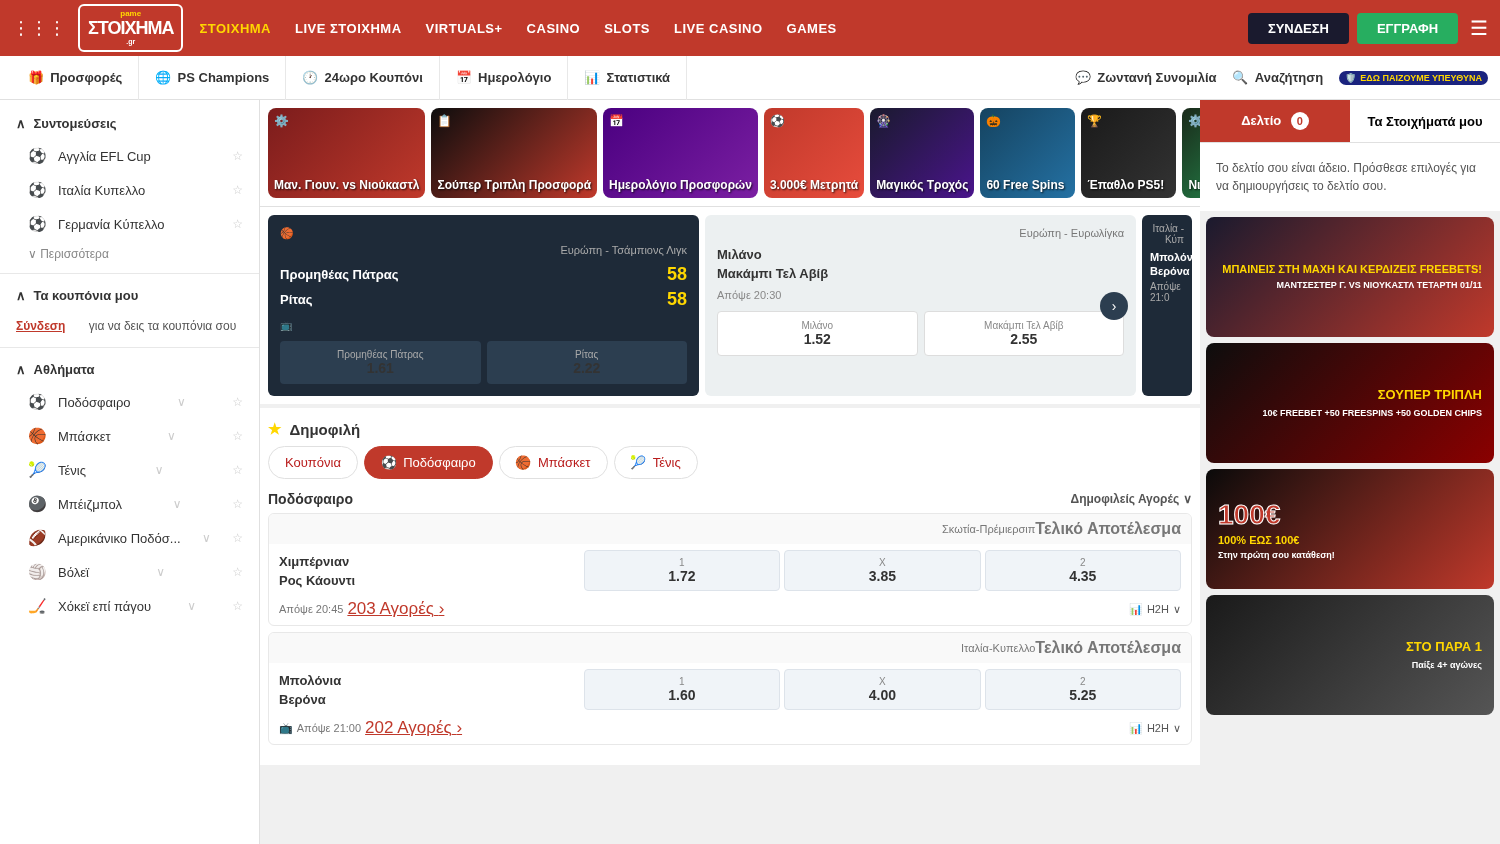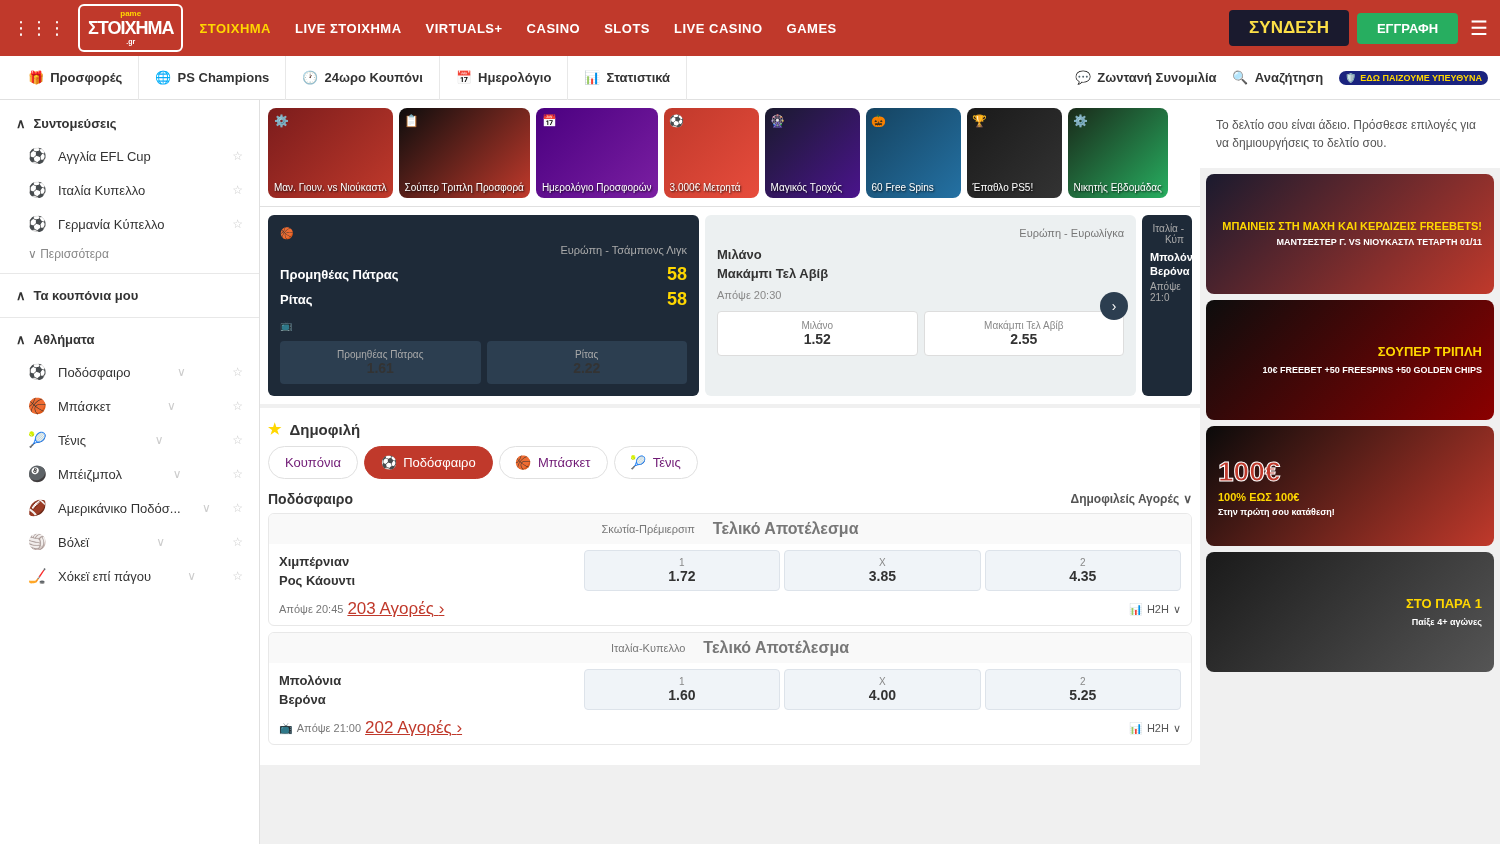--- a/index.html
+++ b/index.html
@@ -38,25 +38,25 @@
       text-decoration: none;
       font-size: 13px;
       font-weight: bold;
       letter-spacing: 0.5px;
       padding: 4px 0;
     }
     .nav-links a.active, .nav-links a:hover { color: #ffd700; }
     .nav-right { display: flex; align-items: center; gap: 8px; }
     .btn-login {
       background: #1a1a2e;
-      color: #fde047;
+      color: #ffffff;
       border: none;
       padding: 8px 20px;
       border-radius: 4px;
-      font-size: 17px;
+      font-size: 13px;
       font-weight: bold;
       cursor: pointer;
       text-align: center;
     }
     .btn-register {
       background: #27ae60;
       color: #fff;
       border: none;
       padding: 8px 20px;
       border-radius: 4px;
@@ -153,21 +153,21 @@
       height: 90px;
       border-radius: 8px;
       overflow: hidden;
       position: relative;
       flex-shrink: 0;
       cursor: pointer;
       display: flex; flex-direction: column; justify-content: flex-end;
     }
     .promo-card-text {
       position: relative; z-index: 2;
-      color: #fff; font-size: 10px; font-weight: normal;
+      color: #fff; font-size: 12px; font-weight: bold;
       padding: 4px 6px;
       text-shadow: 1px 1px 2px rgba(0,0,0,0.8);
       line-height: 1.3;
     }
     .promo-card-icon {
       position: absolute; top: 6px; left: 6px; z-index: 2;
       font-size: 12px;
     }
 
     
@@ -203,30 +203,30 @@
       position: absolute; right: 8px; top: 50%; transform: translateY(-50%);
       cursor: pointer; font-size: 14px;
     }
 
     
     .popular-section { background: #fff; padding: 8px 8px; }
     .popular-header { display: flex; align-items: center; gap: 8px; padding: 4px 0 8px 0; font-size: 15px; font-weight: bold; color: #333; }
     .popular-tabs { display: flex; gap: 6px; margin-bottom: 12px; }
     .pop-tab {
       padding: 8px 16px; border-radius: 20px; font-size: 13px;
-      cursor: pointer; border: 1px solid #e0e0e0; background: #fff; color: #701a75;
+      cursor: pointer; border: 1px solid #e0e0e0; background: #fff; color: #b91c1c;
       display: flex; align-items: center; gap: 6px;
     }
     .pop-tab.active { background: #c0392b; color: #fff; border-color: #c0392b; }
     .popular-sport-title { font-size: 14px; font-weight: bold; color: #333; margin-bottom: 6px; display: flex; justify-content: space-between; align-items: center; }
     .popular-sport-title .market-filter { display: flex; align-items: center; gap: 4px; font-size: 12px; color: #555; cursor: pointer; }
     .match-row {
       border: 1px solid #e8e8e8; border-radius: 6px; margin-bottom: 6px; overflow: hidden;
     }
-    .match-row-header { display: flex; align-items: center; padding: 6px 10px; background: #f9f9f9; justify-content: center; gap: 18px; }
+    .match-row-header { display: flex; align-items: center; padding: 6px 10px; background: #f9f9f9; justify-content: flex-end; }
     .match-league { font-size: 11px; color: #777; }
     .match-label { font-size: 16px; color: #777; font-weight: bold; }
     .match-body { padding: 6px 10px 4px; display: flex; align-items: center; gap: 6px; }
     .match-teams { flex: 1; }
     .match-team { font-size: 13px; font-weight: bold; color: #333; }
     .match-odds { display: flex; gap: 4px; flex: 2; }
     .odd-btn {
       flex: 1; display: flex; flex-direction: column; align-items: center;
       background: #f0f4f8; border: 1px solid #dde3ea; border-radius: 4px;
       padding: 6px 8px; cursor: pointer; min-width: 70px;
@@ -384,20 +384,23 @@
     </div>
     <div class="sidebar-more">
       <span>∨</span>
       <span>Περισσότερα</span>
     </div>
     <div class="sidebar-divider"></div>
     <div class="sidebar-section-header">
       <span>∧</span>
       <span>Τα κουπόνια μου</span>
     </div>
+    <div class="sidebar-item" style="padding-left:16px; font-size:12px; color:#555;">
+      <a href="#" style="color:#c0392b; font-weight:bold;">Σύνδεση</a>&nbsp;<span>για να δεις τα κουπόνια σου</span>
+    </div>
     <div class="sidebar-divider"></div>
     <div class="sidebar-section-header">
       <span>∧</span>
       <span>Αθλήματα</span>
     </div>
     <div class="sidebar-item">
       <span class="sport-icon">⚽</span>
       <span>Ποδόσφαιρο</span>
       <span class="fav-icon">∨</span>
       <span class="fav-icon">☆</span>
@@ -660,20 +663,29 @@
               </div>
             </div>
           </div>
         </div>
       </div>
 
     </div>
   </div>
 
   <div class="right-panel">
+    <div class="betslip-header">
+      <div class="betslip-tab active">
+        <span>Δελτίο</span>
+        <span class="badge">0</span>
+      </div>
+      <div class="betslip-tab">
+        <span>Τα Στοιχήματά μου</span>
+      </div>
+    </div>
     <div class="betslip-empty">
       <span>Το δελτίο σου είναι άδειο. Πρόσθεσε επιλογές για να δημιουργήσεις το δελτίο σου.</span>
     </div>
 
     <div class="promo-banner-side promo-banner-side-1">
       <div class="promo-banner-side-bg" style="background: linear-gradient(135deg, #1a1a2e 0%, #c0392b 100%);">
         <div class="promo-side-text">
           <div style="font-size:11px; color:#ffd700; font-weight:bold;">ΜΠΑΙΝΕΙΣ ΣΤΗ ΜΑΧΗ ΚΑΙ ΚΕΡΔΙΖΕΙΣ FREEBETS!</div>
           <div style="font-size:9px; color:#fff; margin-top:4px;">ΜΑΝΤΣΕΣΤΕΡ Γ. VS ΝΙΟΥΚΑΣΤΛ ΤΕΤΑΡΤΗ 01/11</div>
         </div>

